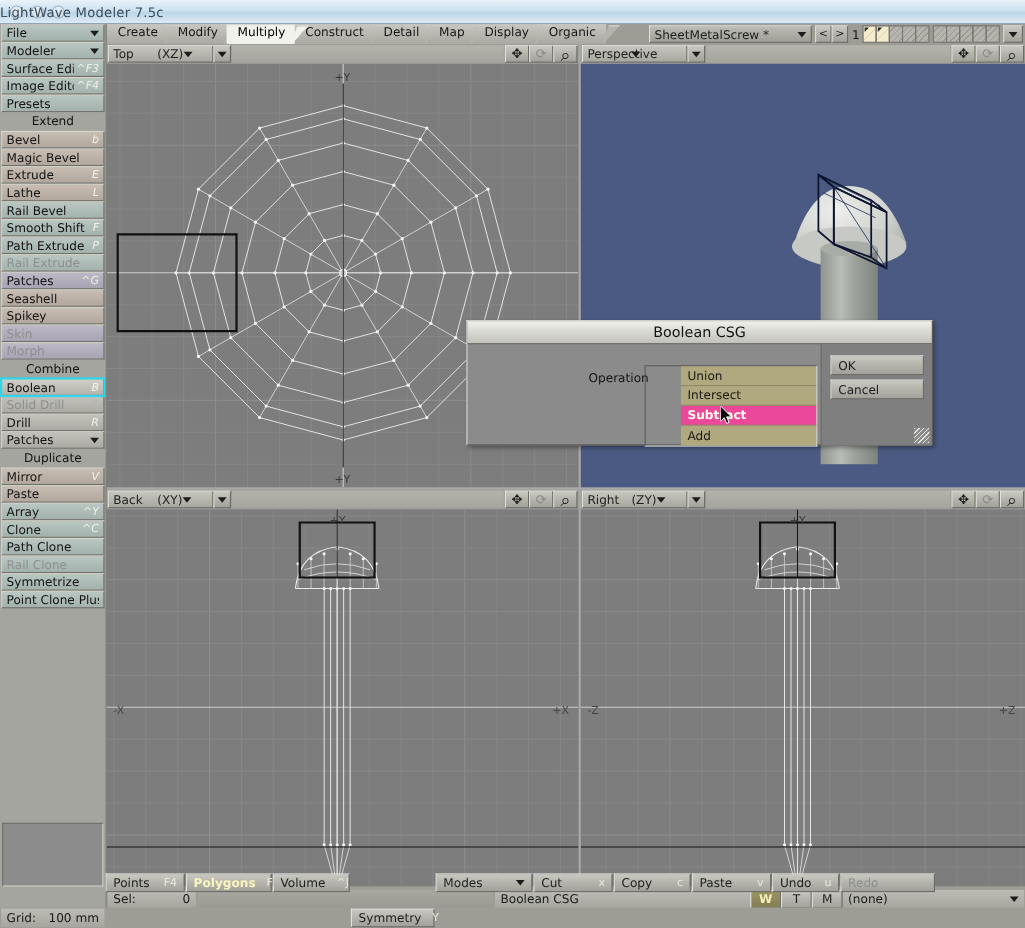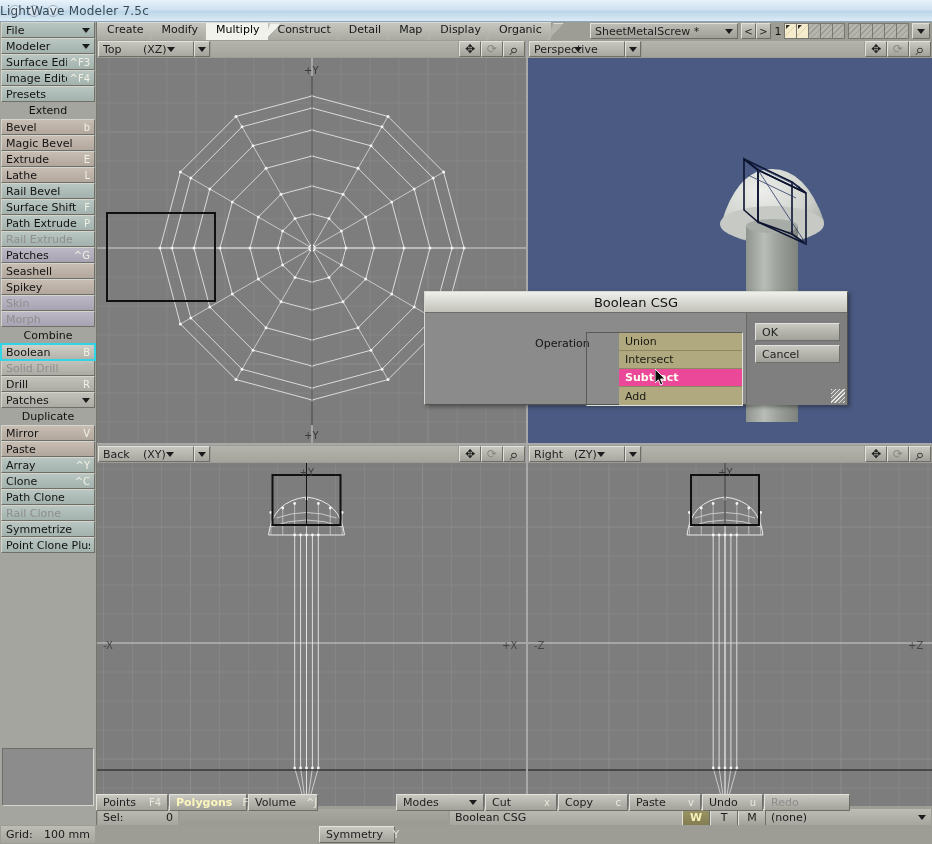--- a/index.html
+++ b/index.html
@@ -88,21 +88,21 @@
   }
   .si{
     height:16px; margin:0 1px 0 1px; padding:0 4px;
     display:flex; align-items:center;
     border-top:1px solid #d5d5ce; border-left:1px solid #d5d5ce;
     border-right:1px solid #6f6f69; border-bottom:1px solid #6f6f69;
     font-size:11px; color:#131313; white-space:nowrap; overflow:hidden;
     background:linear-gradient(to bottom,#c2c2ba,#ababa3);
   }
   .si .nm{ flex:1; overflow:hidden; }
-  .si .key{ font-size:10px; color:#f0f0e4; padding-left:3px; }
+  .si .key{ font-size:10px; color:#f0f0e4; padding-left:3px;font-style:italic; }
   .si.tealish{ background:linear-gradient(to bottom,#b9c6c2,#a3b2ad); }
   .si.warm{ background:linear-gradient(to bottom,#c8bdb2,#b2a79c); }
   .si.lav{ background:linear-gradient(to bottom,#bdb8c6,#a8a3b2); }
   .si.disabled{ color:#8e8e90; }
   .si.disabled .key{ color:#b5b5b0; }
   .si.selected{
     outline:2px solid #2fd6e8; outline-offset:-1px; z-index:4; position:relative;
     background:linear-gradient(to bottom,#cfcfc7,#b3b3ab);
   }
   .sechdr{
@@ -297,21 +297,21 @@
         <span class="key">E</span>
       </div>
       <div class="si warm">
         <span class="nm">Lathe</span>
         <span class="key">L</span>
       </div>
       <div class="si tealish">
         <span class="nm">Rail Bevel</span>
       </div>
       <div class="si tealish">
-        <span class="nm">Surface Shift</span>
+        <span class="nm">Smooth Shift</span>
         <span class="key">F</span>
       </div>
       <div class="si tealish">
         <span class="nm">Path Extrude</span>
         <span class="key">P</span>
       </div>
       <div class="si tealish disabled">
         <span class="nm">Rail Extrude</span>
       </div>
       <div class="si lav">

